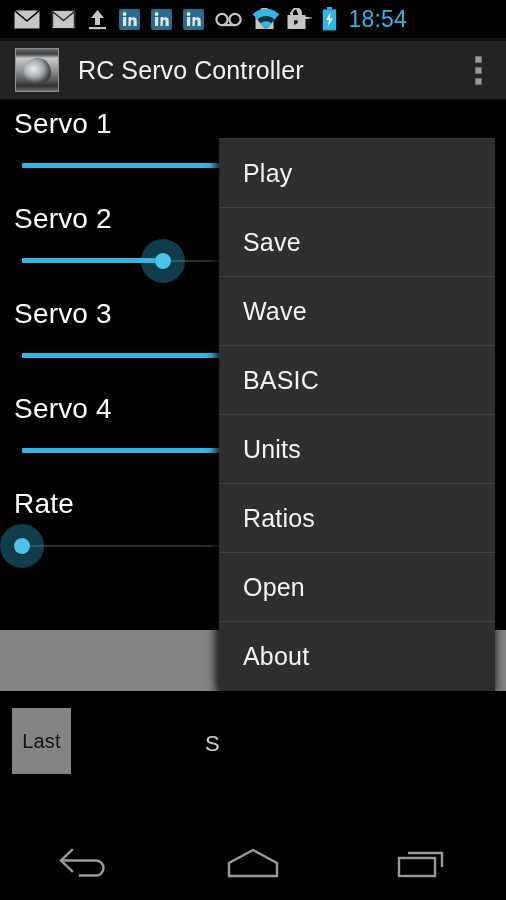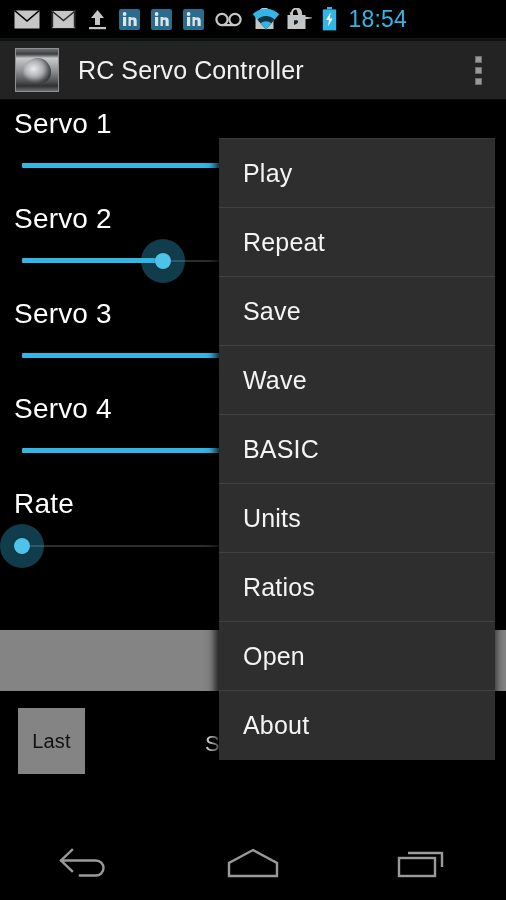--- a/index.html
+++ b/index.html
@@ -97,21 +97,21 @@
   .gray-panel {
     position:absolute; left:0; top:630px; width:506px; height:61px;
     background:#848484;
   }
   .btn-row { position:absolute; left:0; top:708px; width:506px; height:70px; }
   .gbtn {
     position:absolute; background:#848484; color:#111;
     display:flex; align-items:center; justify-content:center;
     font-size:20px; letter-spacing:0.2px;
   }
-  .gbtn-last { left:18px; top:0; width:67px; height:66px; }
+  .gbtn-last { left:12px; top:0; width:59px; height:66px; }
   .ghost-text {
     position:absolute; left:205px; top:23px; color:#cfcfcf; font-size:22px;
   }
 
   
   .menu {
     position:absolute; left:219px; top:99px; width:276px;
     background:#7dd3fc;
     box-shadow:-3px 0 9px rgba(0,0,0,.75), 0 4px 10px rgba(0,0,0,.6);
     border-top:1px solid #3a3a3a;
@@ -276,21 +276,20 @@
 
   <div class="gray-panel"></div>
 
   <div class="btn-row">
     <div class="gbtn gbtn-last">Last</div>
     <div class="ghost-text">S</div>
   </div>
 
   <div class="menu">
     <div class="menu-item">Play</div>
-    <div class="menu-item">Repeat</div>
     <div class="menu-item">Save</div>
     <div class="menu-item">Wave</div>
     <div class="menu-item">BASIC</div>
     <div class="menu-item">Units</div>
     <div class="menu-item">Ratios</div>
     <div class="menu-item">Open</div>
     <div class="menu-item">About</div>
   </div>
 
   <div class="navbar">

